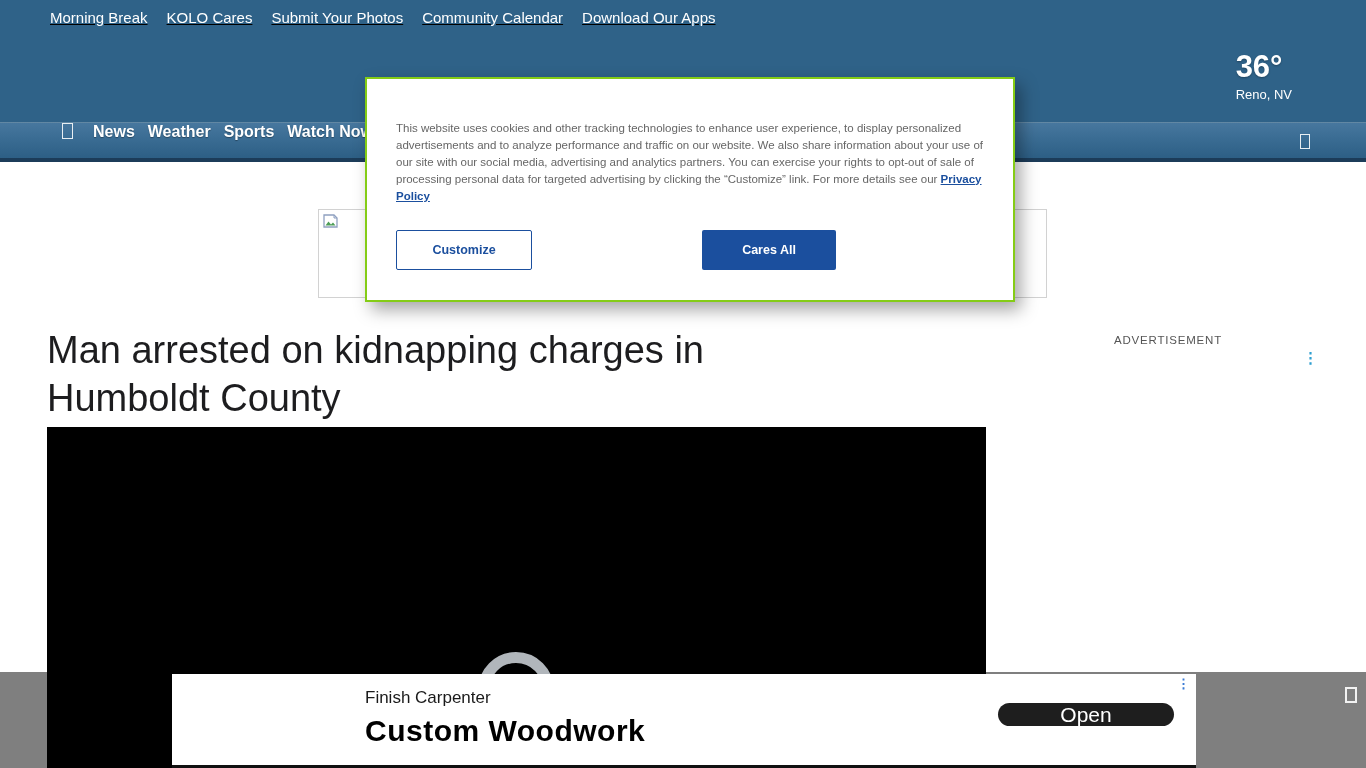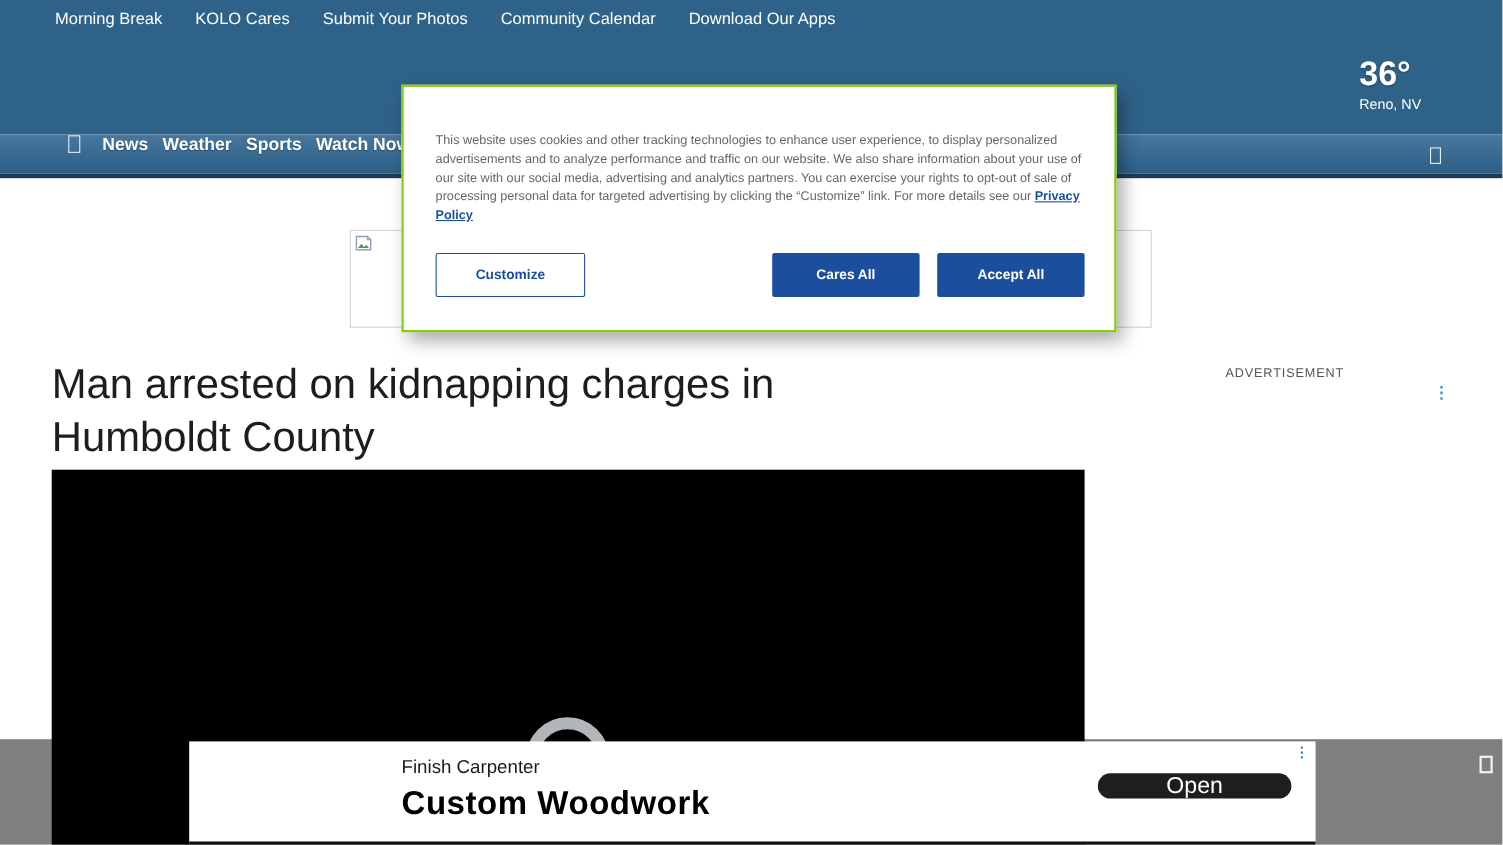--- a/index.html
+++ b/index.html
@@ -2,21 +2,21 @@
 <html><head>
 <meta charset="utf-8">
 <style>
   * { margin:0; padding:0; box-sizing:border-box; }
   html,body { width:1366px; height:768px; overflow:hidden; background:#fff;
               font-family:"Liberation Sans", sans-serif; position:relative; }
 
   
   .site-header { position:absolute; left:0; top:0; width:1366px; height:122px;
                  background:#2f6288; z-index:2; }
-  .topbar { display:flex; gap:30px; padding:9px 0 0 50px; }
+  .topbar { display:flex; gap:19px; padding:9px 0 0 50px;text-decoration:underline; }
   .topbar a { color:#fff; font-size:15px; text-decoration:none; white-space:nowrap; }
   .weather { position:absolute; right:50px; top:50px; color:#fff; cursor:pointer; }
   .weather .temp { font-size:31px; font-weight:bold; line-height:34px;
                    text-shadow:0 1px 2px rgba(0,0,0,.3); }
   .weather .city { font-size:13px; margin-top:3px; margin-right:24px; }
 
   
   .main-nav { position:absolute; left:0; top:122px; width:1366px; height:40px;
               background:linear-gradient(180deg,#47779e 0%,#3a6c93 45%,#2d5f85 100%);
               border-top:1px solid rgba(255,255,255,.25);
@@ -132,14 +132,13 @@
   <button class="cta">Open</button>
   <div class="dots">⋮</div>
 </div>
 
 <div class="modal">
   <div class="body">
     <span>This website uses cookies and other tracking technologies to enhance user experience, to display personalized advertisements and to analyze performance and traffic on our website. We also share information about your use of our site with our social media, advertising and analytics partners. You can exercise your rights to opt-out of sale of processing personal data for targeted advertising by clicking the “Customize” link. For more details see our </span><a href="#">Privacy Policy</a>
   </div>
   <button class="btn-customize">Customize</button>
   <button class="btn-reject">Cares All</button>
-  <button class="btn-accept">Accept All</button>
 </div>
 
 </body></html>

